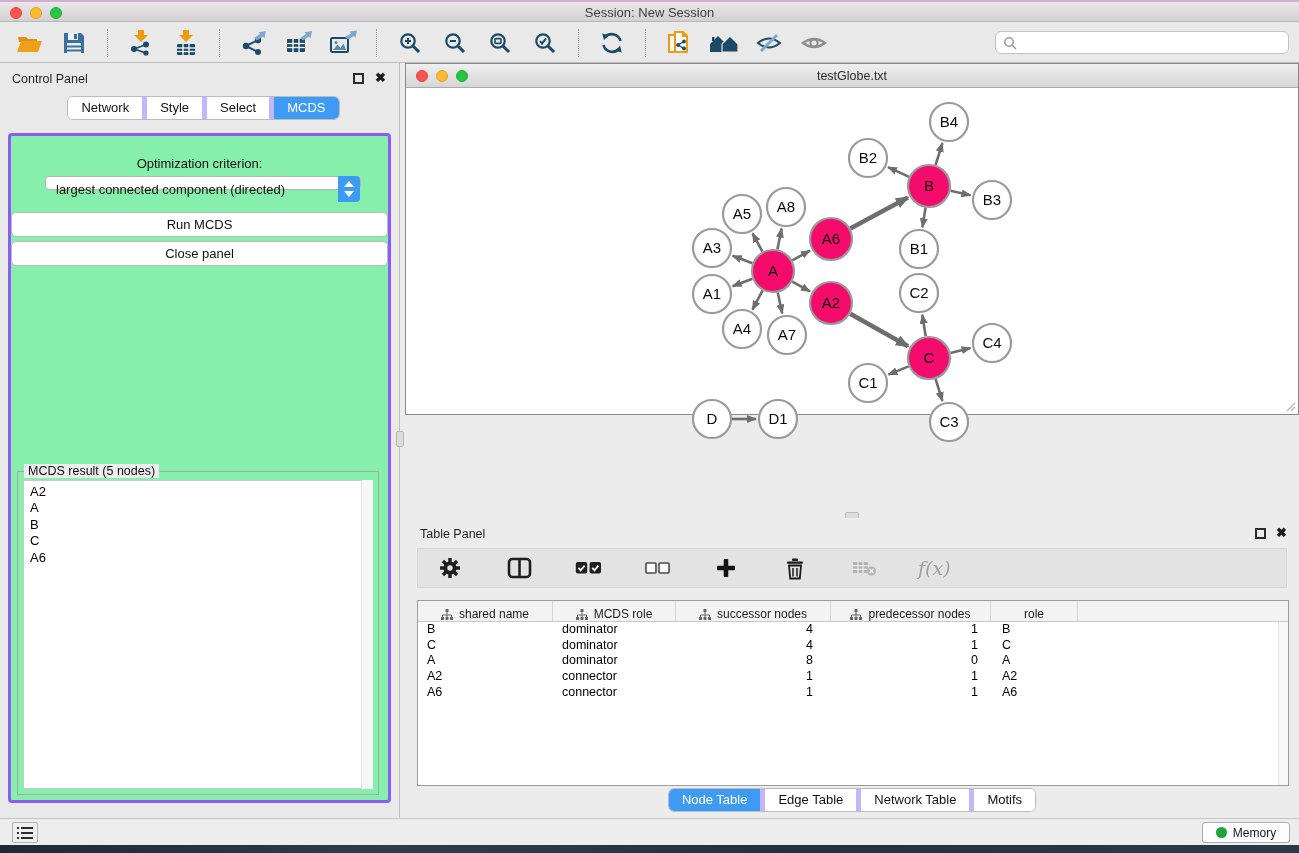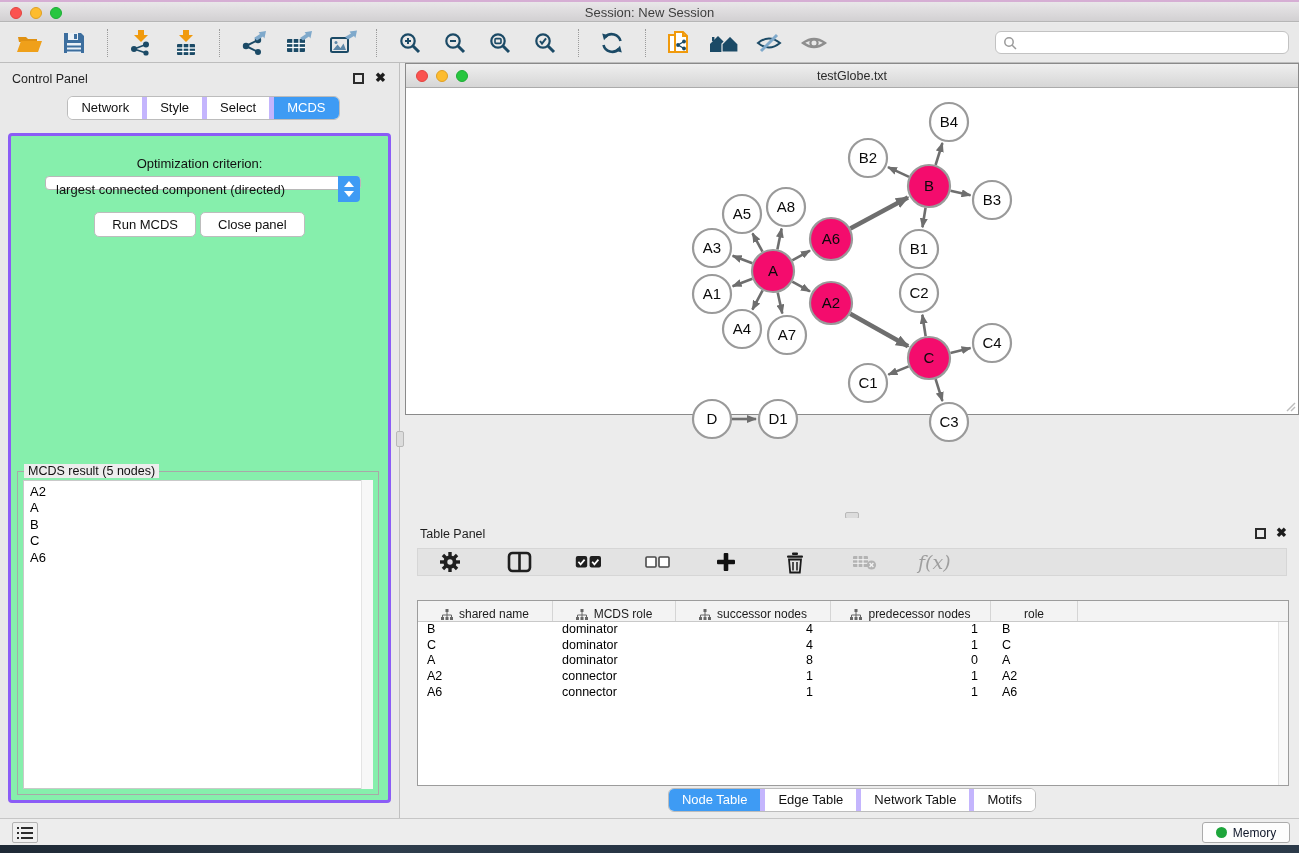--- a/index.html
+++ b/index.html
@@ -54,21 +54,21 @@
   .select { position:absolute; top:40px; left:34px; width:316px; height:14px;
     background:#fff; border:1px solid #B8B8B8; border-radius:4px; }
   .select .val { position:absolute; left:10px; top:5px; font-size:13px; color:#111; white-space:nowrap; }
   .stepper { position:absolute; right:0; top:-1px; width:22px; height:26px;
     background:#3E9BF4; border-radius:0 4px 4px 0; }
   .stepper .up { position:absolute; left:6px; top:5px; width:0; height:0;
     border-left:5px solid transparent; border-right:5px solid transparent; border-bottom:6px solid #fff; }
   .stepper .dn { position:absolute; left:6px; bottom:5px; width:0; height:0;
     border-left:5px solid transparent; border-right:5px solid transparent; border-top:6px solid #fff; }
   .cp-buttons { position:absolute; top:76px; left:0; right:0; display:flex;
-    justify-content:center; gap:4px; }
+    justify-content:space-between; gap:4px;flex-direction:column; }
   .btn { background:#fff; border:1px solid #BDBDBD; border-radius:5px;
     font-size:13px; padding:4px 17px; color:#111; }
 
   .result-group { position:absolute; left:6px; right:9px; top:335px; bottom:5px;
     border:1px solid #A8A8A8; }
   .result-legend { position:absolute; top:-8px; left:6px; background:#EDEDED;
     padding:0 4px; font-size:12.5px; color:#111; }
   .result-list { position:absolute; left:5px; right:5px; top:8px; bottom:5px;
     background:#fff; border:1px solid #C9C9C9; overflow:hidden; }
   .result-scroll { position:absolute; right:0; top:0; bottom:0; width:12px;
@@ -90,21 +90,21 @@
   .split-handle-v { position:absolute; left:396px; top:431px; width:8px; height:16px;
     background:#DCDCDC; border:1px solid #B8B8B8; border-radius:2px; }
   .split-handle-h { position:absolute; left:845px; top:512px; width:14px; height:7px;
     background:#DCDCDC; border:1px solid #B8B8B8; border-radius:2px; }
 
   
   .table-panel { position:absolute; left:405px; top:518px; width:894px; height:300px;
     background:#ECECEC; }
   .tp .float-ico { right:33px; } .tp .close-ico { right:12px; }
   .tp .panel-title { left:15px; }
-  .tp-toolbar { position:absolute; left:12px; right:12px; top:30px; height:28px;
+  .tp-toolbar { position:absolute; left:12px; right:12px; top:30px; height:40px;
     background:#E3E3E3; border:1px solid #D6D6D6; display:flex; align-items:center;
     gap:39px; padding-left:17px; }
   .fx-label { font-family:"DejaVu Serif", serif; font-style:italic; font-size:19px; color:#9E9E9E; }
 
   .node-table { position:absolute; left:12px; right:10px; top:82px; height:186px;
     background:#fff; border:1px solid #9C9C9C; }
   .thead { display:flex; height:21px; background:#F3F3F3; border-bottom:1px solid #C9C9C9; }
   .hcell { display:flex; align-items:flex-end; justify-content:center; gap:6px;
     font-size:12px; color:#1B1B1B; border-right:1px solid #D5D5D5; }
   .trow { display:flex; height:15.7px; }

